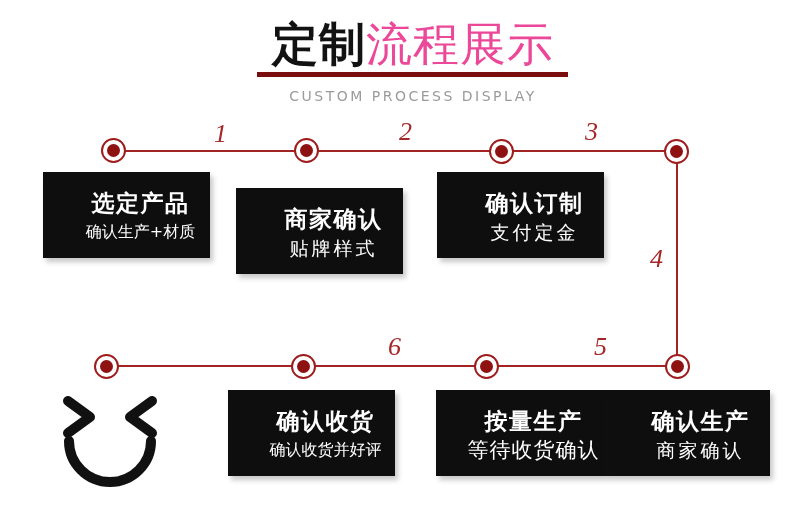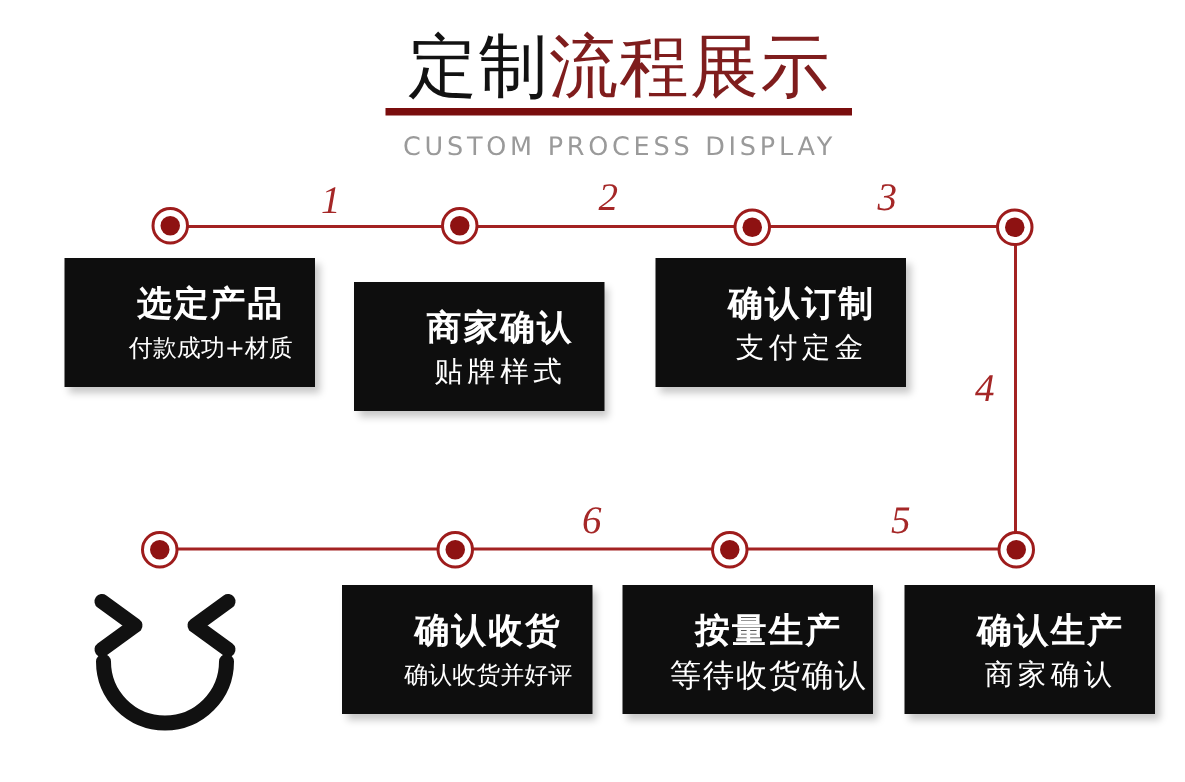--- a/index.html
+++ b/index.html
@@ -5,29 +5,29 @@
   html,body{margin:0;padding:0;background:#fff;}
   .stage{
     position:relative;width:790px;height:521px;background:#fff;overflow:hidden;
     font-family:"DejaVu Sans","Liberation Sans",sans-serif;
   }
   
   .title{
     position:absolute;left:0;right:0;top:18px;margin:0;text-align:center;
     font-size:46px;line-height:52px;color:#121212;letter-spacing:1px;z-index:2;
   }
-  .title .t-bold{font-weight:400;margin-left:36px;}
-  .title .t-light{font-weight:400;color:#7f1d1d;}
+  .title .t-bold{font-weight:700;margin-left:36px;}
+  .title .t-light{font-weight:400;color:#ec4899;}
   .title-underline{
     position:absolute;left:257px;top:72px;width:311px;height:5px;
     background:var(--underline-red,#7a0d0d);z-index:1;
   }
   .subtitle{
     position:absolute;left:0;right:0;top:88px;text-align:center;padding-left:36px;
-    font-size:17px;letter-spacing:2.5px;color:var(--subtitle-gray,#9a9a9a);font-weight:400;
+    font-size:14px;letter-spacing:2.5px;color:var(--subtitle-gray,#9a9a9a);font-weight:400;
   }
   
   .hline{position:absolute;height:2px;background:var(--line-red,#a32222);}
   .vline{position:absolute;width:2px;background:var(--line-red,#a32222);}
   
   .node{
     position:absolute;width:21px;height:21px;border:2.5px solid var(--accent-red,#9e1c1c);
     border-radius:50%;background:#fff;display:flex;align-items:center;justify-content:center;
   }
   .node .dot{width:13px;height:13px;border-radius:50%;background:var(--dot-red,#8e1212);}
@@ -97,36 +97,36 @@
 
   <span class="step-num" style="left:214px;top:121px;">1</span>
   <span class="step-num" style="left:399px;top:119px;">2</span>
   <span class="step-num" style="left:585px;top:119px;">3</span>
   <span class="step-num" style="left:650px;top:246px;">4</span>
   <span class="step-num" style="left:594px;top:334px;">5</span>
   <span class="step-num" style="left:388px;top:334px;">6</span>
 
   <div class="step-card" style="left:43px;top:172px;">
     <h3 class="card-title">选定产品</h3>
-    <p class="card-sub sub-tight">付款成功+材质</p>
+    <p class="card-sub sub-tight">确认生产+材质</p>
   </div>
   <div class="step-card" style="left:236px;top:188px;">
     <h3 class="card-title">商家确认</h3>
     <p class="card-sub sub-wide">贴牌样式</p>
   </div>
   <div class="step-card" style="left:437px;top:172px;">
     <h3 class="card-title">确认订制</h3>
     <p class="card-sub sub-wide">支付定金</p>
   </div>
 
   <div class="step-card" style="left:228px;top:390px;">
     <h3 class="card-title">确认收货</h3>
     <p class="card-sub sub-tight">确认收货并好评</p>
   </div>
-  <div class="step-card" style="left:415px;top:390px;text-align:center;">
+  <div class="step-card" style="left:436px;top:390px;text-align:center;">
     <h3 class="card-title">按量生产</h3>
     <p class="card-sub sub-mid">等待收货确认</p>
   </div>
   <div class="step-card" style="left:603px;top:390px;">
     <h3 class="card-title">确认生产</h3>
     <p class="card-sub sub-wide">商家确认</p>
   </div>
 
   <svg class="smiley" viewBox="0 0 100 98" aria-hidden="true">
     <g fill="none" stroke="#111111" stroke-width="10" stroke-linecap="round" stroke-linejoin="round">

